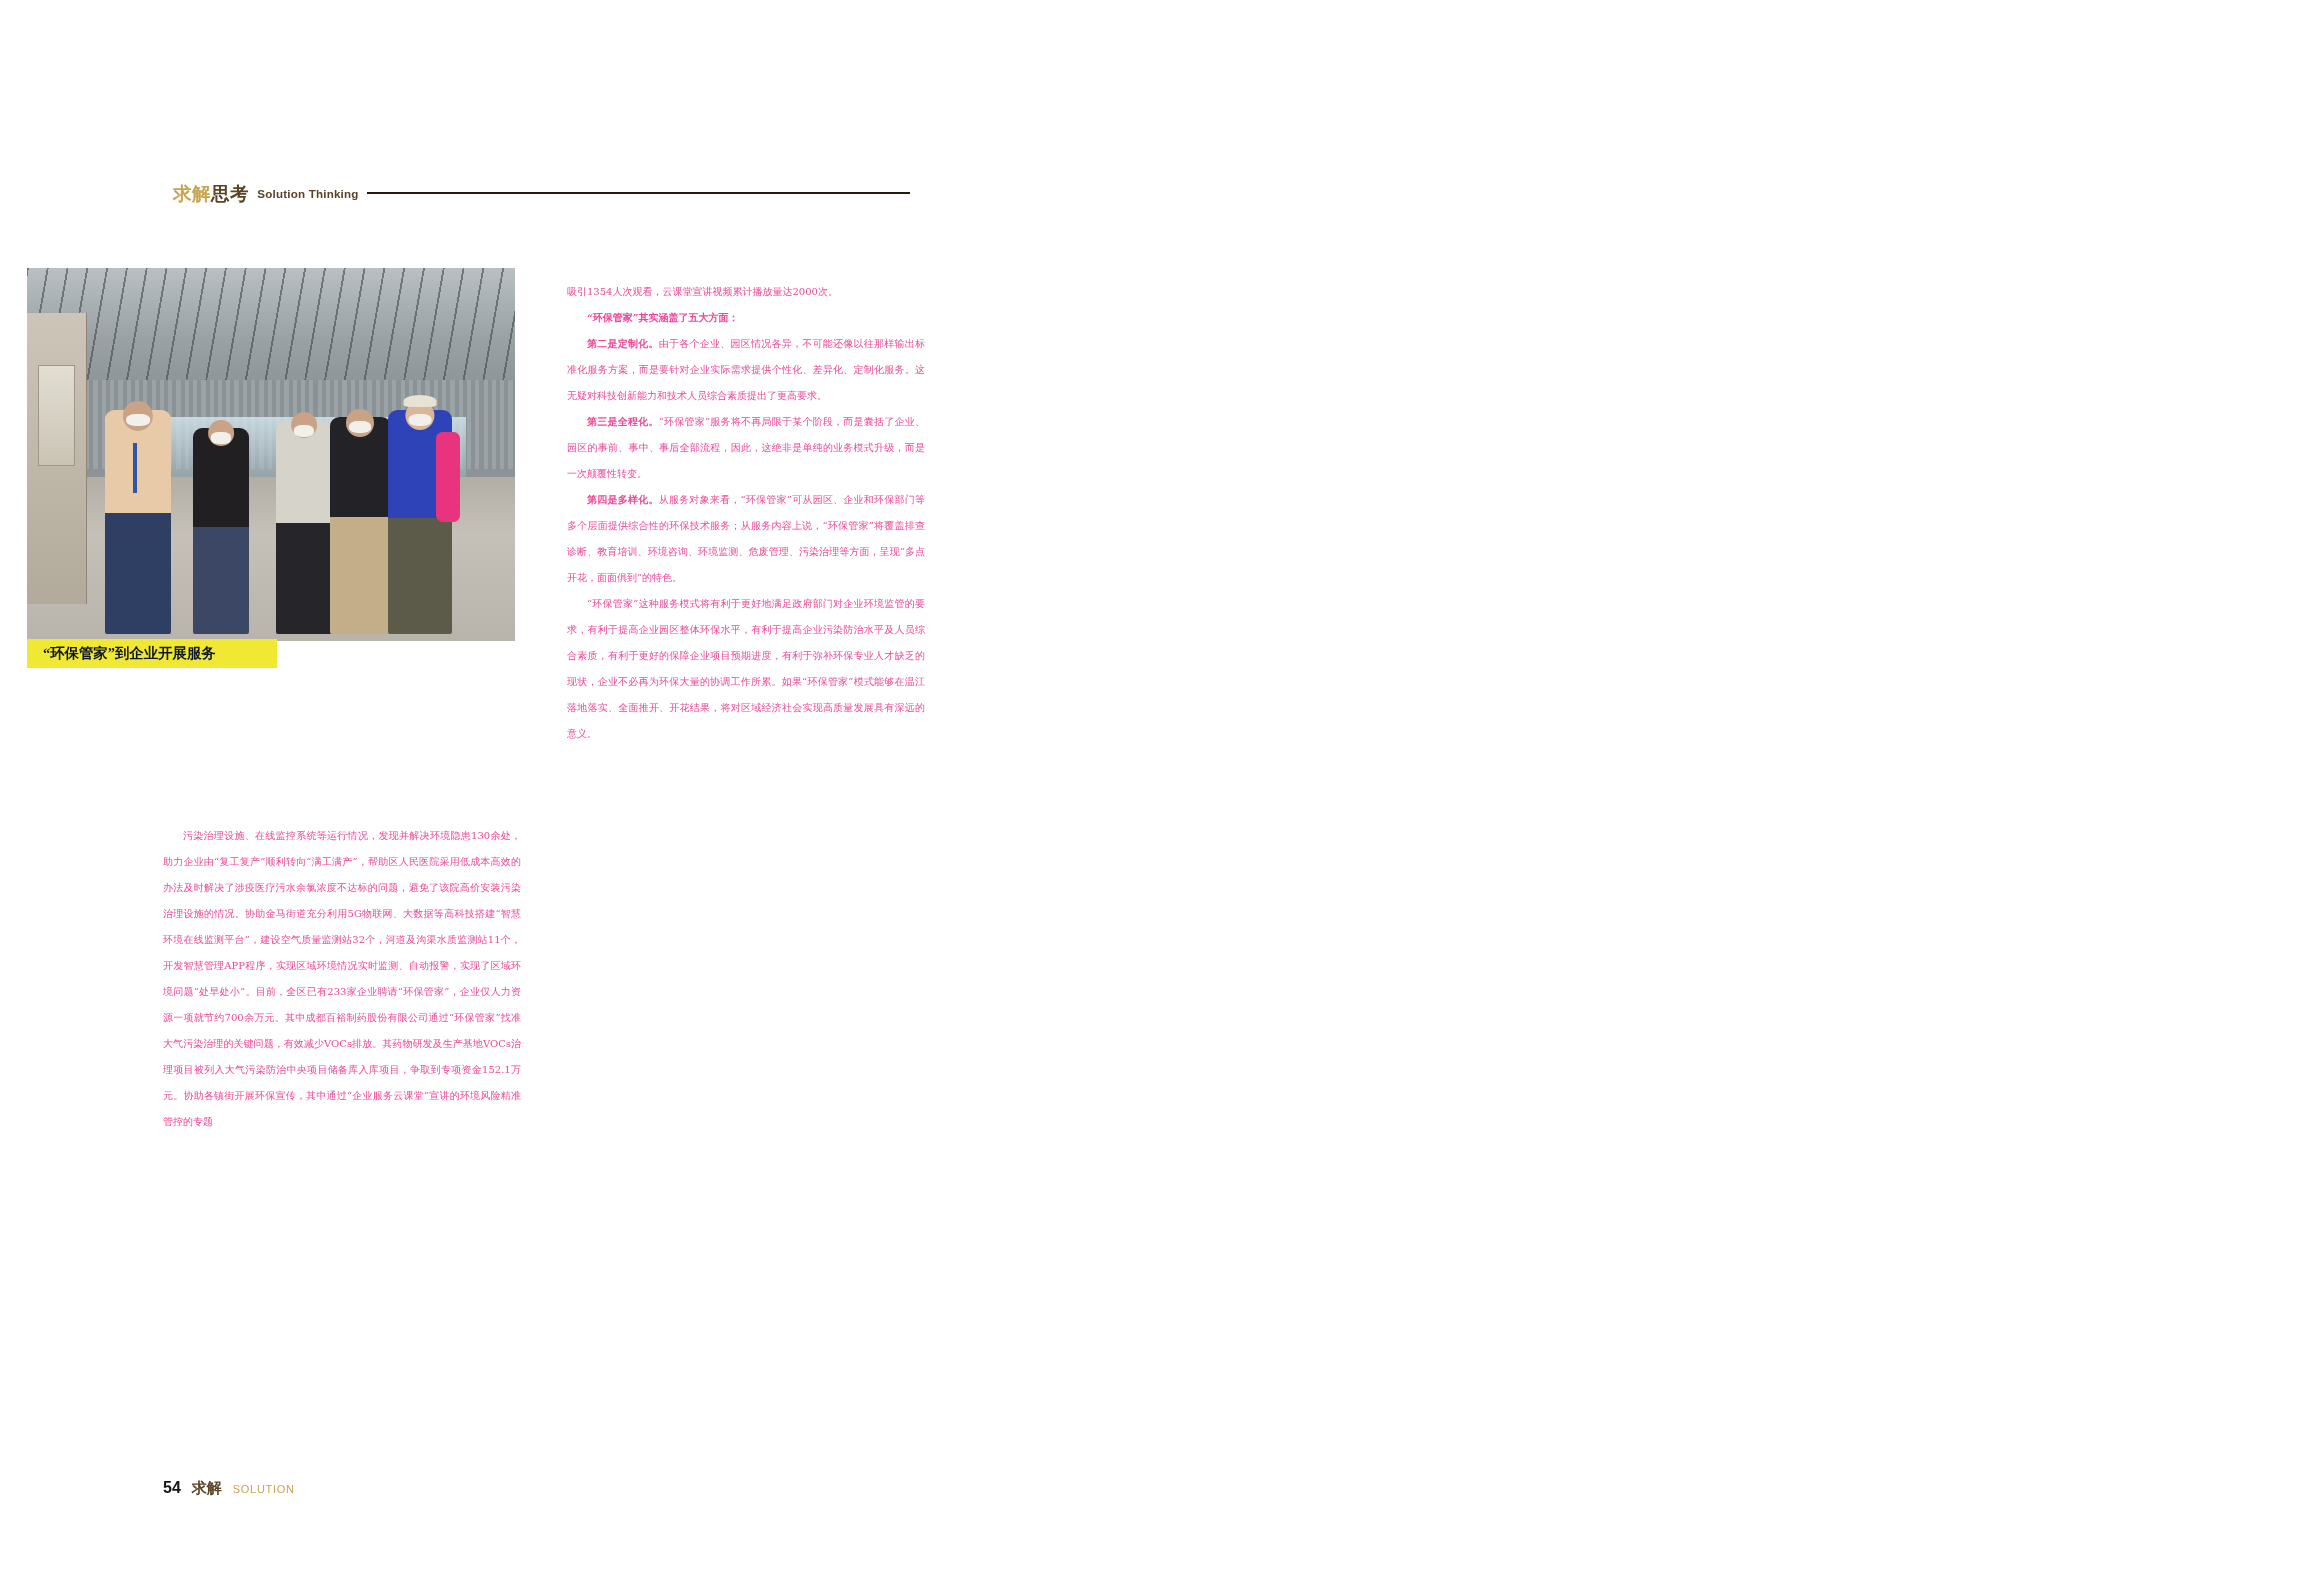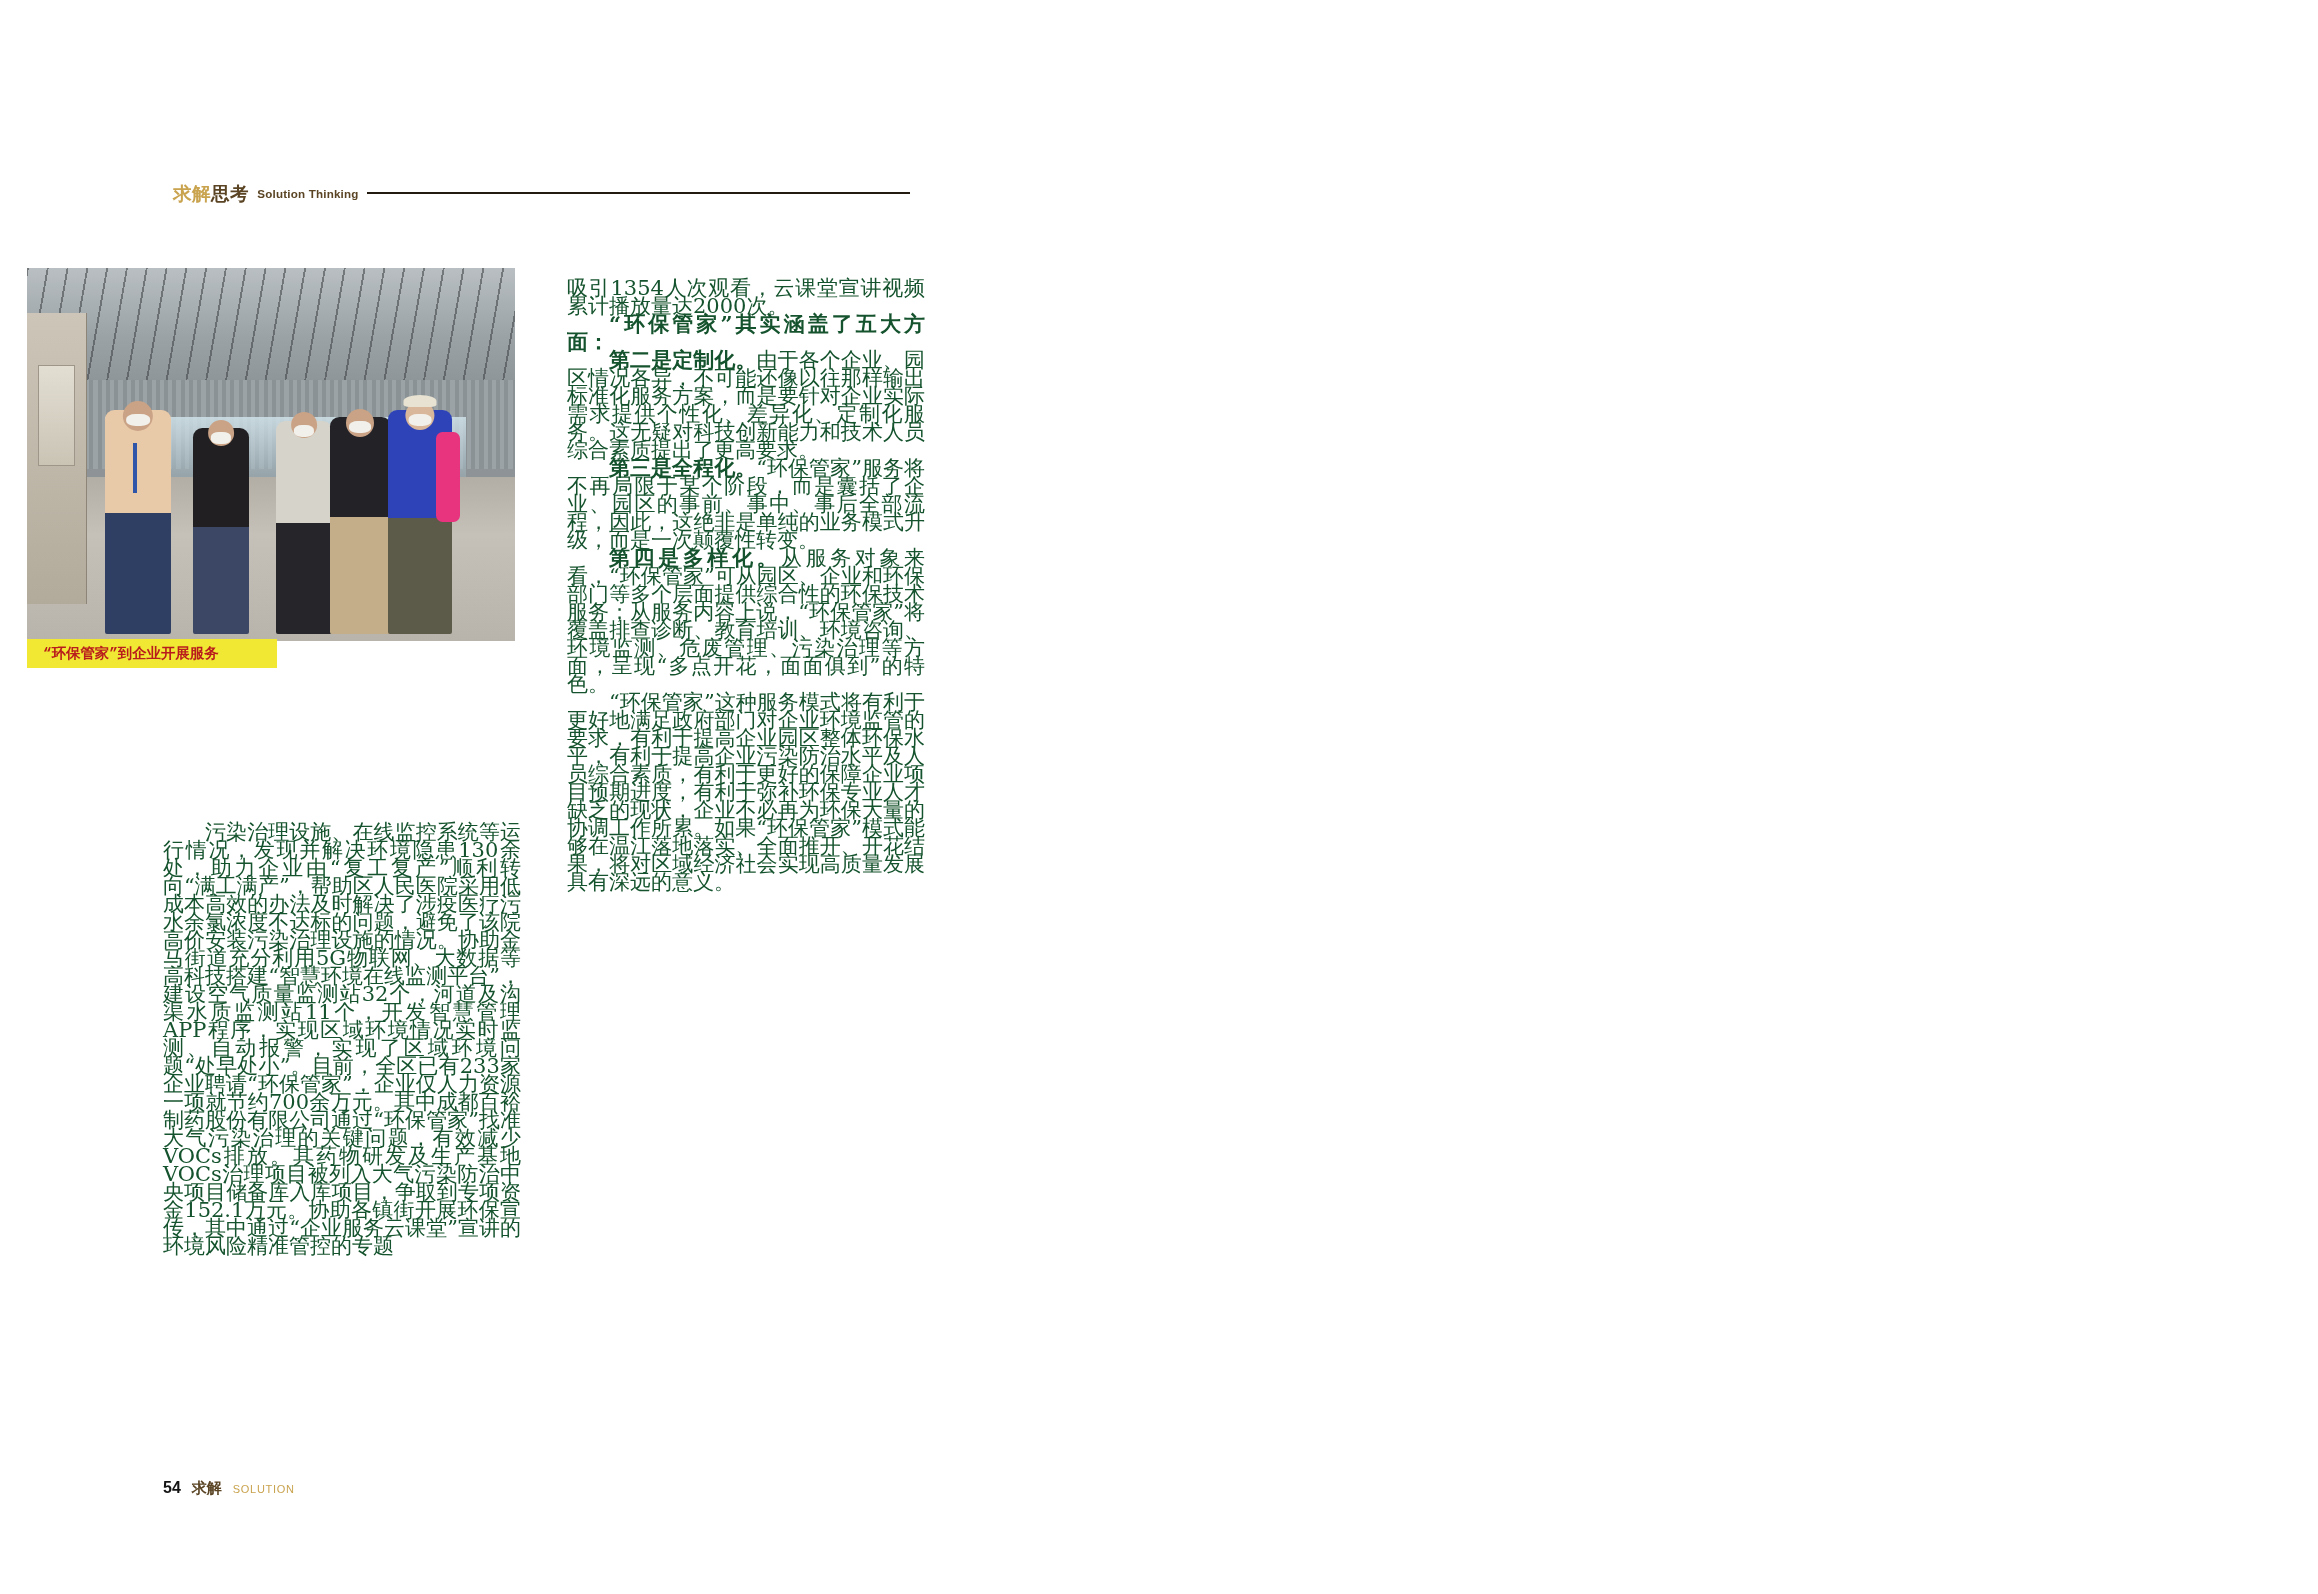--- a/index.html
+++ b/index.html
@@ -151,38 +151,38 @@
   }
   .caption-band {
     position: absolute;
     background: #f0e833;
     display: flex;
     align-items: center;
     padding-left: 16px;
     box-sizing: border-box;
   }
   .caption-band span {
-    font-family: Liberation Mono, monospace;
+    font-family: Liberation Serif, serif;
     font-weight: bold;
-    color: #b91c1c;
+    color: #0f172a;
     white-space: nowrap;
   }
   .caption-left {
     left: 27px; top: 639px;
     width: 250px; height: 29px;
   }
   .caption-left span { font-size: 14.4px; }
 
   
   .col {
     position: absolute;
     font-family: "DejaVu Serif", "Liberation Serif", serif;
-    font-size: 21px;
-    line-height: 18px;
-    color: #14532d;
+    font-size: 10px;
+    line-height: 26px;
+    color: #ec4899;
     text-align: justify;
     text-justify: inter-character;
   }
   .col p { margin: 0; text-indent: 2em; }
   .col p.noind { text-indent: 0; }
   .col b { font-weight: bold; }
   .col-left   { left: 163px;  top: 823px; width: 358px; }
   .col-middle { left: 567px; top: 279px;  width: 358px; }
 
   

